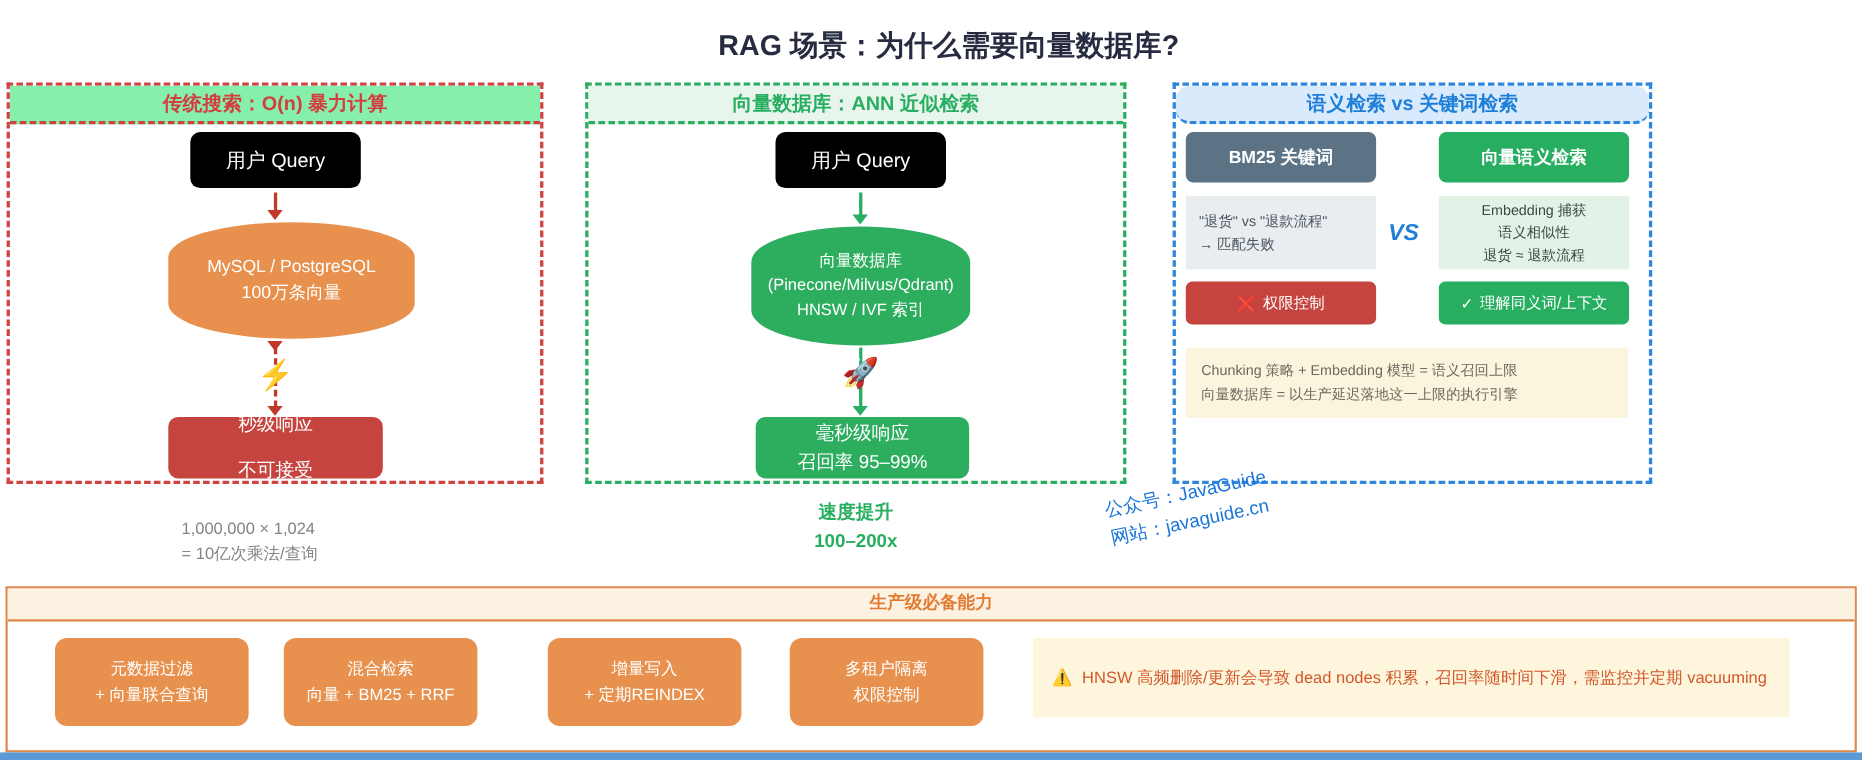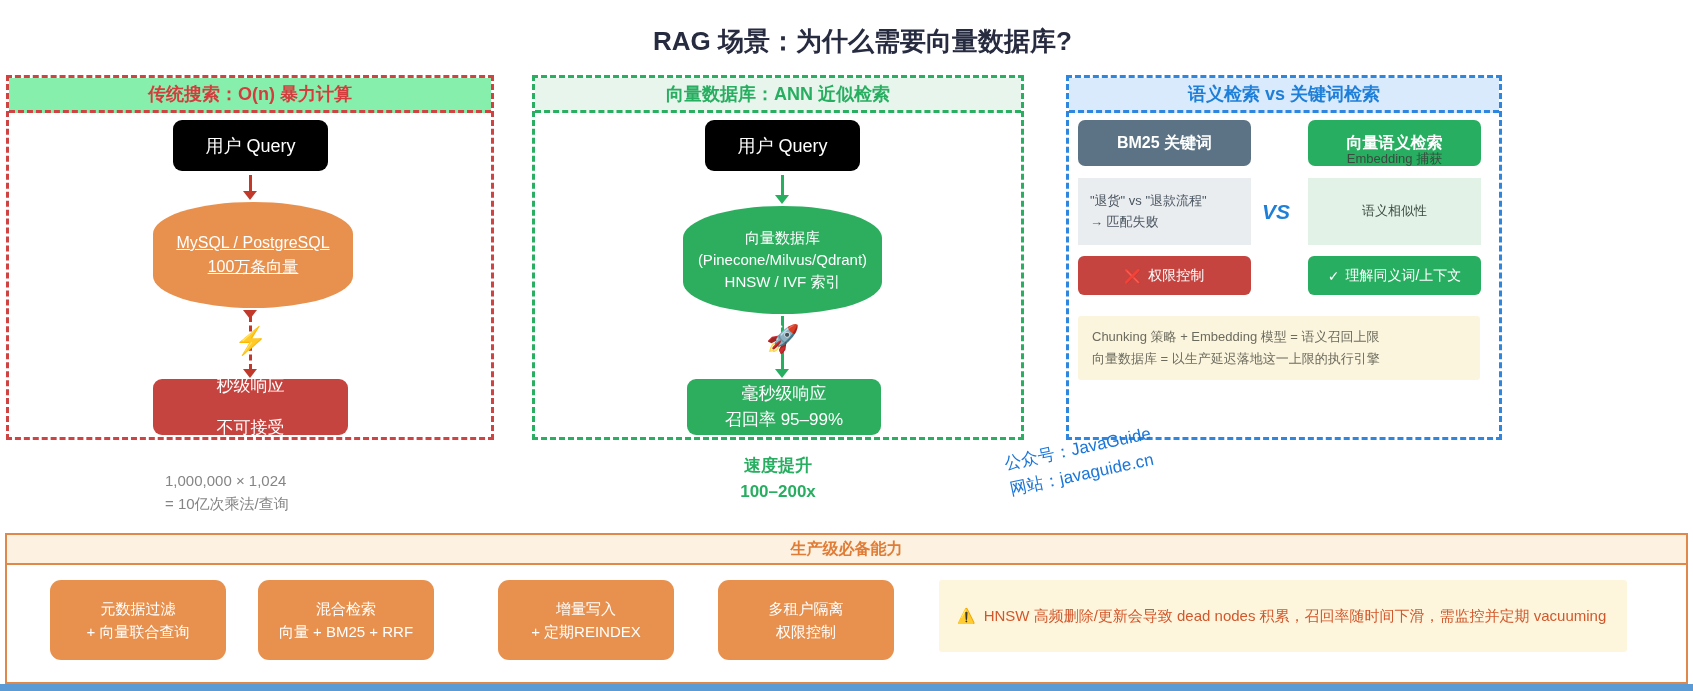--- a/index.html
+++ b/index.html
@@ -15,21 +15,21 @@
   .panel { position:absolute; top:75px; height:365px; box-sizing:border-box; border:3px dashed; }
   .panel-red   { left:6px;    width:488px; border-color:#cf4343; }
   .panel-green { left:532px;  width:492px; border-color:#2aae61; }
   .panel-blue  { left:1066px; width:436px; border-color:#2e86de; }
   .panel-header {
     height:32px; line-height:32px; text-align:center; font-weight:bold; font-size:18px;
     border-bottom:3px dashed;
   }
   .ph-red   { color:#d43d3d; background:#86efac; border-color:#cf4343; }
   .ph-green { color:#27ae60; background:#e7f5ec; border-color:#2aae61; }
-  .ph-blue  { color:#1e7fd8; background:#d9eafd; border-color:#2e86de; }
+  .ph-blue  { color:#1e7fd8; background:#d9eafd; border-color:#2e86de;border-radius:13px; }
 
   .node {
     position:absolute; box-sizing:border-box; display:flex; flex-direction:column;
     align-items:center; justify-content:center; text-align:center; color:#fff;
   }
   .query { background:#000000; border-radius:9px; font-size:18px; }
   .cyl   { border-radius:50% / 32px; }
   .cyl-orange { background:#e8914e; font-size:16px; line-height:1.5; }
   .cyl-green  { background:#2dae5f; font-size:15px; line-height:1.45; }
   .result { border-radius:9px; font-size:17px; line-height:1.55; }
@@ -101,21 +101,21 @@
   <h1 class="title">RAG 场景：为什么需要向量数据库?</h1>
 
   <section class="panel panel-red">
     <div class="panel-header ph-red">传统搜索：O(n) 暴力计算</div>
 
     <div class="node query" style="left:164px; top:42px; width:155px; height:51px;">用户 Query</div>
 
     <div class="vline solid-red" style="left:240px; top:97px; height:18px;"></div>
     <div class="ahead ah-red" style="left:234px; top:113px;"></div>
 
-    <div class="node cyl cyl-orange" style="left:144px; top:124px; width:200px; height:106px;text-decoration:underline;">
+    <div class="node cyl cyl-orange" style="left:144px; top:124px; width:224px; height:106px;">
       <span>MySQL / PostgreSQL</span>
       <span>100万条向量</span>
     </div>
 
     <div class="ahead ah-red" style="left:234px; top:232px;"></div>
     <div class="vline dashed-red" style="left:240px; top:238px; height:54px;"></div>
     <span class="emoji" style="left:242px; top:250px;">⚡</span>
     <div class="ahead ah-red" style="left:234px; top:291px;"></div>
 
     <div class="node result res-red" style="left:144px; top:301px; width:195px; height:56px;gap:15px;">
@@ -154,21 +154,21 @@
     <div class="node cmp-title cmp-bm25" style="left:9px; top:42px; width:173px; height:46px;">BM25 关键词</div>
     <div class="node cmp-title cmp-sem" style="left:239px; top:42px; width:173px; height:46px;">向量语义检索</div>
 
     <div class="detail det-gray" style="left:9px; top:100px; width:173px; height:67px;">
       <span>"退货" vs "退款流程"</span>
       <span>→ 匹配失败</span>
     </div>
 
     <div class="vs-label" style="left:193px; top:122px;">VS</div>
 
-    <div class="detail det-green" style="left:239px; top:100px; width:173px; height:67px;gap:32px;">
+    <div class="detail det-green" style="left:239px; top:100px; width:173px; height:67px;">
       <span>Embedding 捕获</span>
       <span>语义相似性</span>
       <span>退货 ≈ 退款流程</span>
     </div>
 
     <div class="node verdict res-red" style="left:9px; top:178px; width:173px; height:39px; flex-direction:row;">
       <span>❌</span>
       <span>权限控制</span>
     </div>
     <div class="node verdict res-green" style="left:239px; top:178px; width:173px; height:39px; flex-direction:row; background:#27ae60;">

